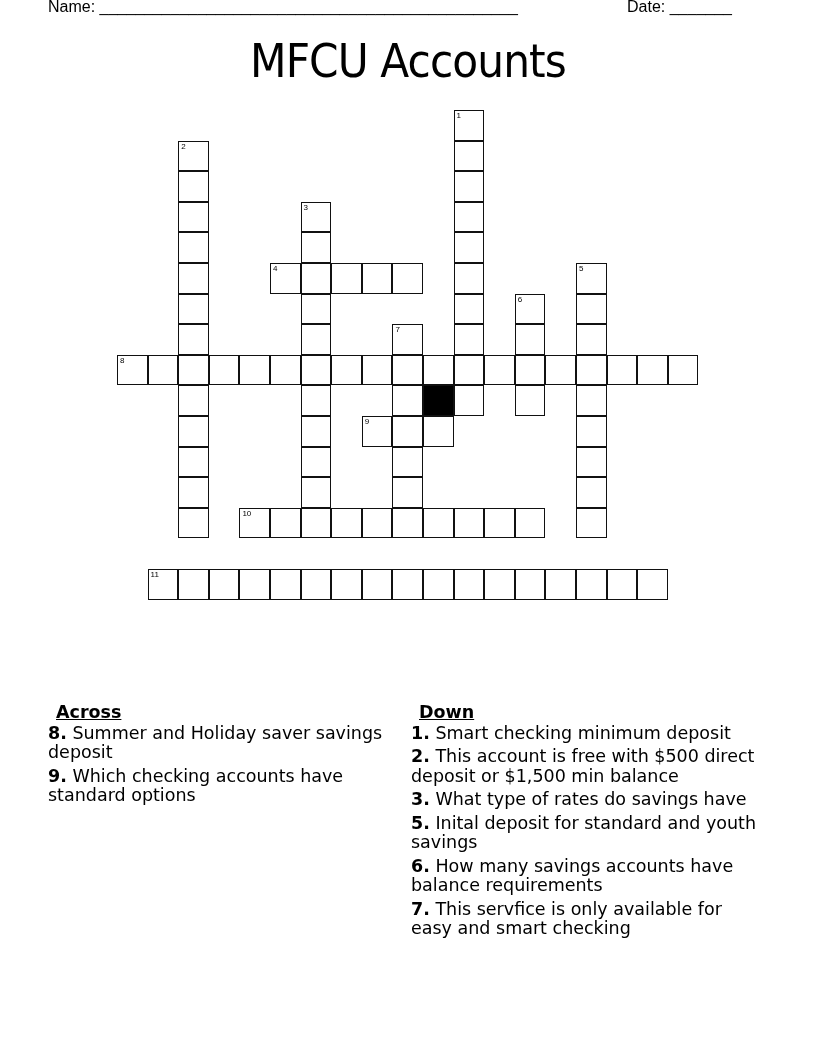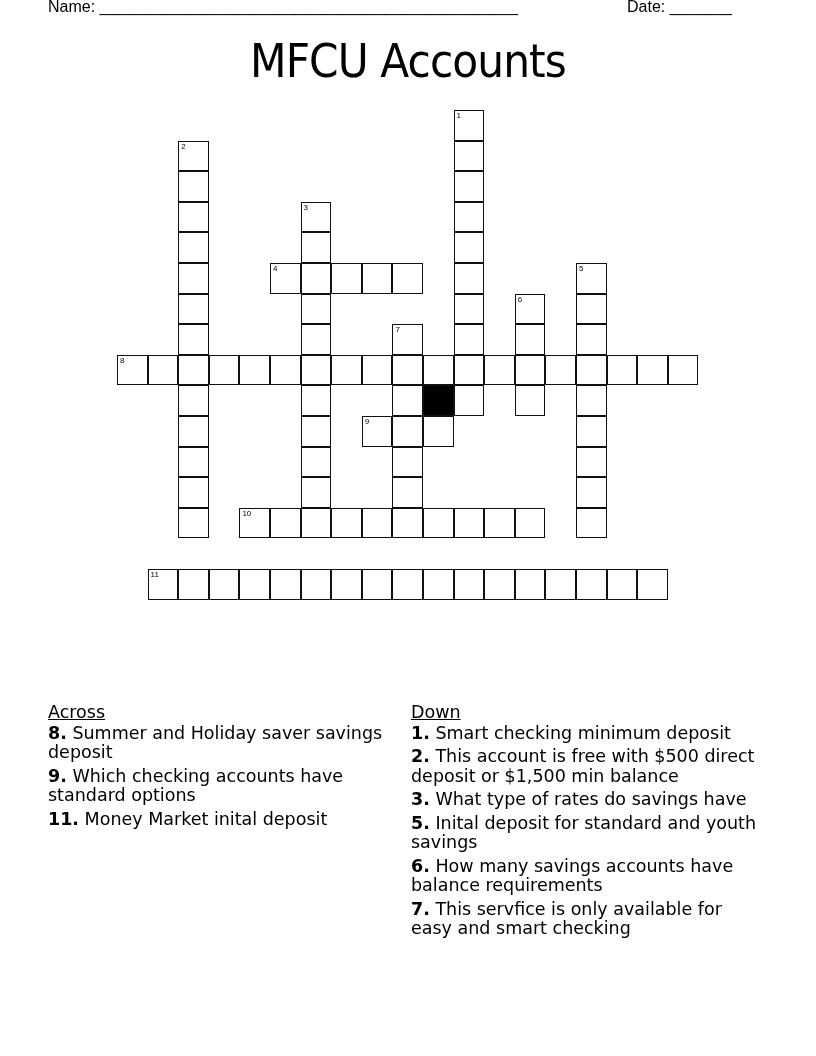--- a/index.html
+++ b/index.html
@@ -7,21 +7,21 @@
     .header-line { position: absolute; top: -2px; left: 48px; font-family: "Liberation Sans", sans-serif; font-size: 16px; white-space: pre; }
     .date-line { position: absolute; top: -2px; left: 627px; font-family: "Liberation Sans", sans-serif; font-size: 16px; white-space: pre; }
     .title { position: absolute; top: 34px; left: 0; width: 816px; text-align: center; font-family: "DejaVu Sans", sans-serif; font-size: 46px; letter-spacing: -1px; transform: scaleX(0.92); }
     .grid { position: absolute; left: 0; top: 0; width: 816px; height: 620px; }
     .cell { position: absolute; width: 30.6px; height: 30.6px; box-sizing: border-box; border: 1.5px solid #111; background: #fff; }
     .cell.black { background: #000; }
     .num { position: absolute; top: 1px; left: 2px; font-size: 8px; font-family: "Liberation Sans", sans-serif; line-height: 1; }
     .clues { position: absolute; top: 703px; font-size: 17.5px; line-height: 19.5px; }
     .clues.across { left: 48px; width: 345px; }
     .clues.down { left: 411px; width: 350px; }
-    .clues h3 { margin: 0 0 1px 0; font-size: 17.5px; font-weight: normal; text-decoration: underline; }
+    .clues h3 { margin: 0 0 1px 8px; font-size: 17.5px; font-weight: bold; text-decoration: underline; }
     .clue { margin: 0 0 4px 0; }
     .clue b { font-weight: bold; }
   </style>
 </head>
 <body>
 
 <div class="header-line">Name: _______________________________________________</div>
 <div class="date-line">Date: _______</div>
 <div class="title">MFCU Accounts</div>
 
@@ -146,21 +146,20 @@
     <div class="cell" style="left: 576px; top: 569px;"></div>
     <div class="cell" style="left: 606.6px; top: 569px;"></div>
     <div class="cell" style="left: 637.2px; top: 569px;"></div>
     <div class="cell black" style="left: 423px; top: 385.4px;"></div>
   </div>
 
 <div class="clues across">
   <h3>Across</h3>
   <div class="clue"><b>8.</b><span> Summer and Holiday saver savings deposit</span></div>
   <div class="clue"><b>9.</b><span> Which checking accounts have standard options</span></div>
-  <div class="clue"><b>11.</b><span> Money Market inital deposit</span></div>
 </div>
 
 <div class="clues down">
   <h3>Down</h3>
   <div class="clue"><b>1.</b><span> Smart checking minimum deposit</span></div>
   <div class="clue"><b>2.</b><span> This account is free with $500 direct deposit or $1,500 min balance</span></div>
   <div class="clue"><b>3.</b><span> What type of rates do savings have</span></div>
   <div class="clue"><b>5.</b><span> Inital deposit for standard and youth savings</span></div>
   <div class="clue"><b>6.</b><span> How many savings accounts have balance requirements</span></div>
   <div class="clue"><b>7.</b><span> This servfice is only available for easy and smart checking</span></div>

